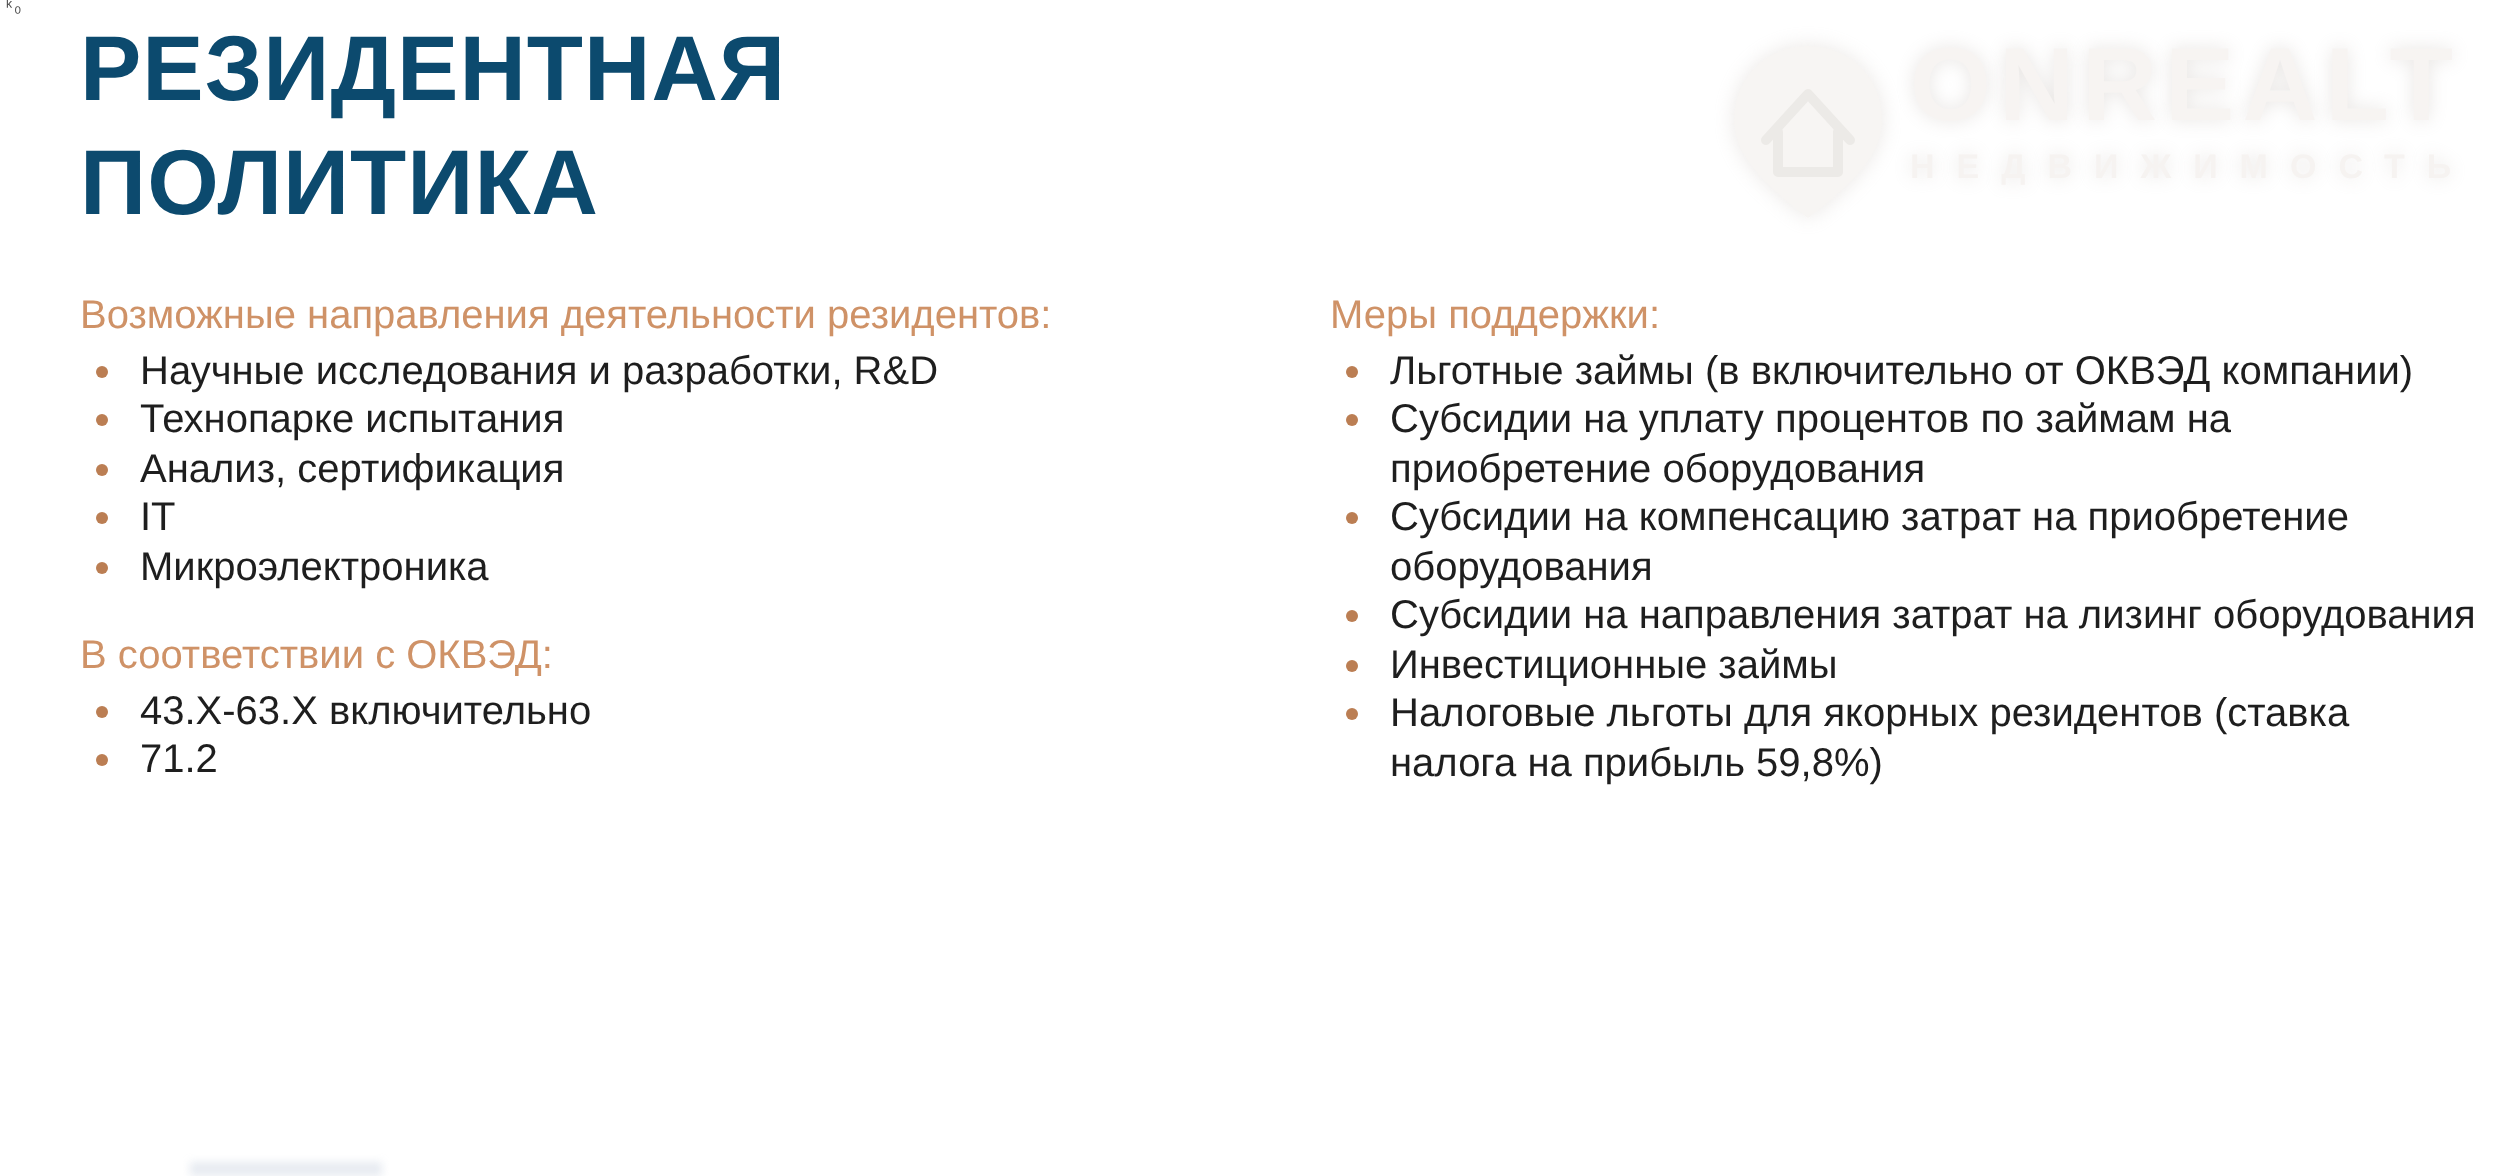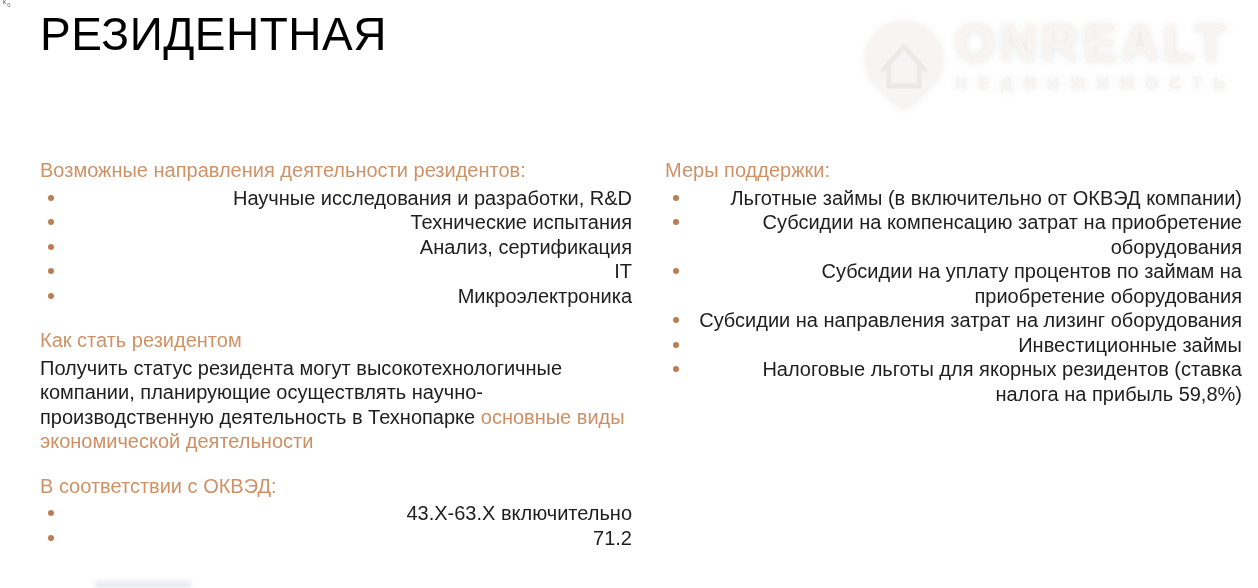--- a/index.html
+++ b/index.html
@@ -29,31 +29,31 @@
     font-size:52px; font-weight:800; letter-spacing:4px; line-height:62px;
     color:#f7f4f2;
   }
   .logo-tagline {
     font-size:17px; font-weight:700; letter-spacing:11px; line-height:20px;
     color:#f6f3f1; margin-top:0px;
   }
   
   .page-title {
     position:absolute; left:40px; top:6px;
-    font-size:46px; line-height:57px; font-weight:400;
-    letter-spacing:0.5px; color:#000000;
+    font-size:46px; line-height:57px; font-weight:700;
+    letter-spacing:0.5px; color:#0c4a6e;
   }
   
   .col { position:absolute; top:146px; font-size:20px; line-height:24.5px; }
   .col-left  { left:40px;  width:592px; }
   .col-right { left:665px; width:577px; }
   .sec-heading { color:#cf9267; margin-bottom:3px; }
-  .sec { margin-top:12px; }
+  .sec { margin-top:0; }
   .sec + .sec { margin-top:20px; }
-  ul.blist { list-style:none;text-align:right; }
+  ul.blist { list-style:none; }
   ul.blist li { display:flex; align-items:flex-start; }
   .dot {
     flex:none; width:6px; height:6px; border-radius:50%;
     background:#bb7e53; margin:9px 16px 0 8px;
   }
   .li-text { flex:1; }
   .para { color:#1e1e1e; }
   .inline-link { color:#cd8f63; cursor:pointer; }
   .bottom-artifact {
     position:absolute; left:95px; top:581px; width:96px; height:7px;
@@ -72,54 +72,51 @@
     <path d="M24,44 L24,64 L54,64 L54,44" fill="none" stroke="#eceae7" stroke-width="5" stroke-linecap="round" stroke-linejoin="round"></path>
   </svg>
   <div class="logo-text">
     <div class="logo-brand">ONREALT</div>
     <div class="logo-tagline">НЕДВИЖИМОСТЬ</div>
   </div>
 </div>
 
 <div class="page-title">
   <div>РЕЗИДЕНТНАЯ</div>
+  <div>ПОЛИТИКА</div>
 </div>
 
 <div class="col col-left">
 
   <div class="sec">
     <div class="sec-heading">Возможные направления деятельности резидентов:</div>
     <ul class="blist">
       <li>
           <span class="dot"></span>
           <span class="li-text">Научные исследования и разработки, R&amp;D</span>
         </li>
       <li>
           <span class="dot"></span>
-          <span class="li-text">Технические испытания</span>
+          <span class="li-text">Технопарке испытания</span>
         </li>
       <li>
           <span class="dot"></span>
           <span class="li-text">Анализ, сертификация</span>
         </li>
       <li>
           <span class="dot"></span>
           <span class="li-text">IT</span>
         </li>
       <li>
           <span class="dot"></span>
           <span class="li-text">Микроэлектроника</span>
         </li>
     </ul>
   </div>
 
-  <div class="sec">
-    <div class="sec-heading">Как стать резидентом</div>
-    <div class="para"><span>Получить статус резидента могут высокотехнологичные компании, планирующие осуществлять научно-производственную деятельность в Технопарке</span> <span class="inline-link">основные виды экономической деятельности</span></div>
-  </div>
 
   <div class="sec">
     <div class="sec-heading">В соответствии с ОКВЭД:</div>
     <ul class="blist">
       <li>
           <span class="dot"></span>
           <span class="li-text">43.X-63.X включительно</span>
         </li>
       <li>
           <span class="dot"></span>
@@ -133,25 +130,25 @@
 <div class="col col-right">
   <div class="sec">
     <div class="sec-heading">Меры поддержки:</div>
     <ul class="blist">
       <li>
           <span class="dot"></span>
           <span class="li-text">Льготные займы (в включительно от ОКВЭД компании)</span>
         </li>
       <li>
           <span class="dot"></span>
-          <span class="li-text">Субсидии на компенсацию затрат на приобретение оборудования</span>
+          <span class="li-text">Субсидии на уплату процентов по займам на приобретение оборудования</span>
         </li>
       <li>
           <span class="dot"></span>
-          <span class="li-text">Субсидии на уплату процентов по займам на приобретение оборудования</span>
+          <span class="li-text">Субсидии на компенсацию затрат на приобретение оборудования</span>
         </li>
       <li>
           <span class="dot"></span>
           <span class="li-text">Субсидии на направления затрат на лизинг оборудования</span>
         </li>
       <li>
           <span class="dot"></span>
           <span class="li-text">Инвестиционные займы</span>
         </li>
       <li>

